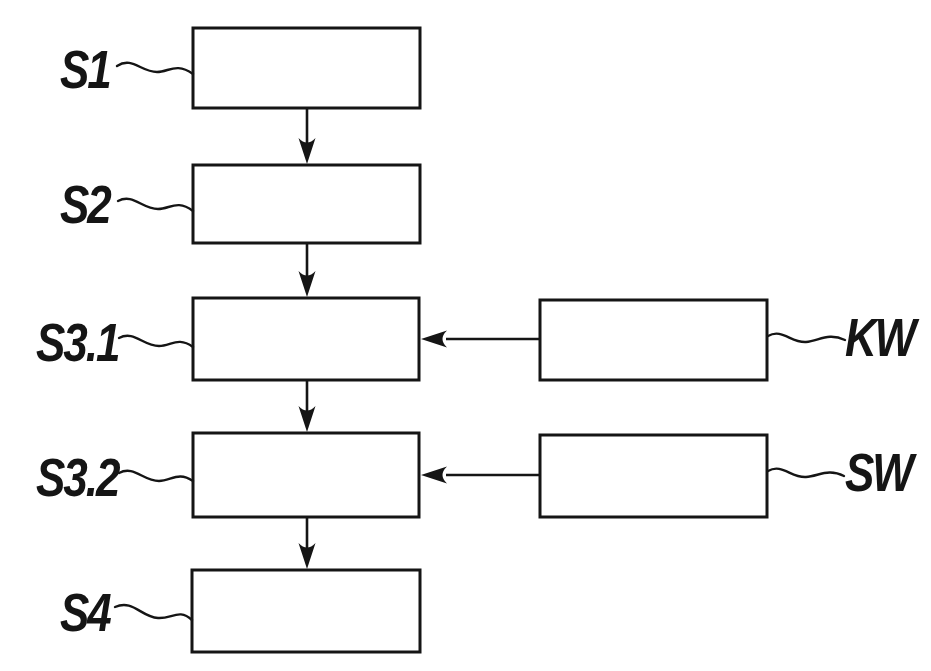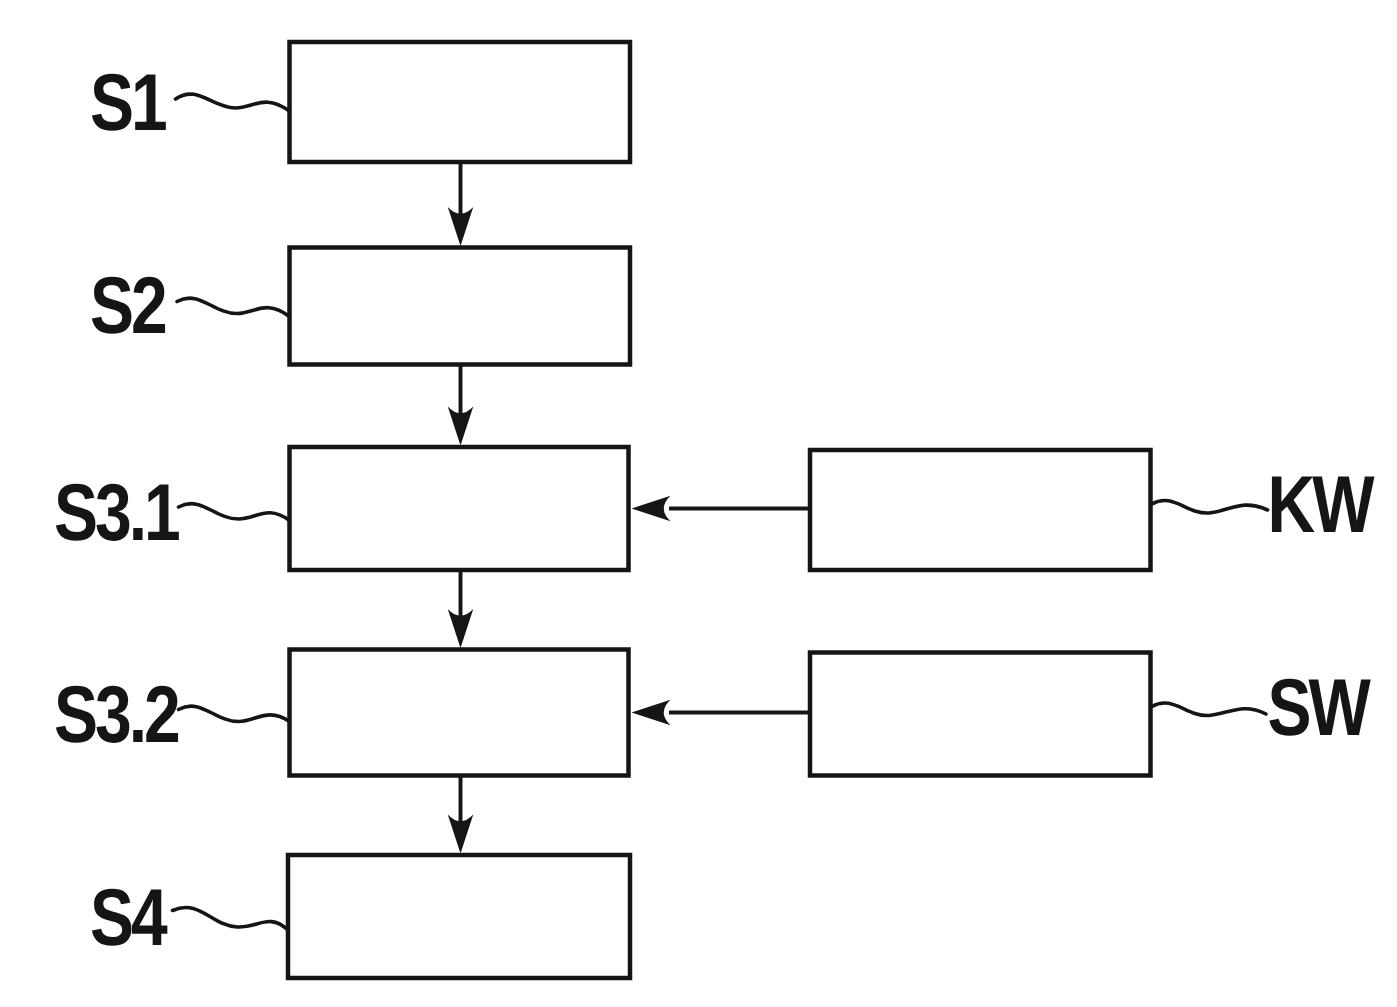--- a/index.html
+++ b/index.html
@@ -7,20 +7,21 @@
     padding: 0;
     background: #ffffff;
   }
   .figure-canvas {
     position: relative;
     width: 931px;
     height: 671px;
     background: #ffffff;
     overflow: hidden;
     font-family: "Liberation Sans", sans-serif;
+    font-style: italic;
   }
   .diagram-svg {
     position: absolute;
     left: 0;
     top: 0;
   }
   .ref-label {
     position: absolute;
     font-family: "Liberation Sans", sans-serif;
     font-weight: 700;

